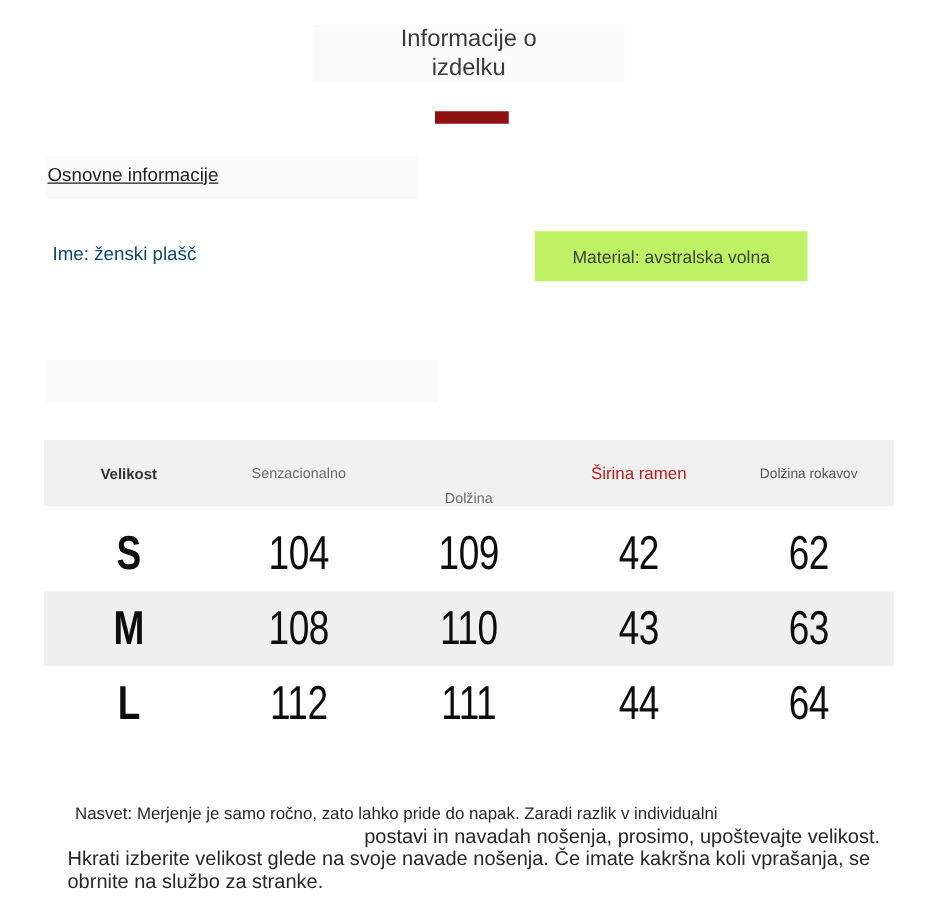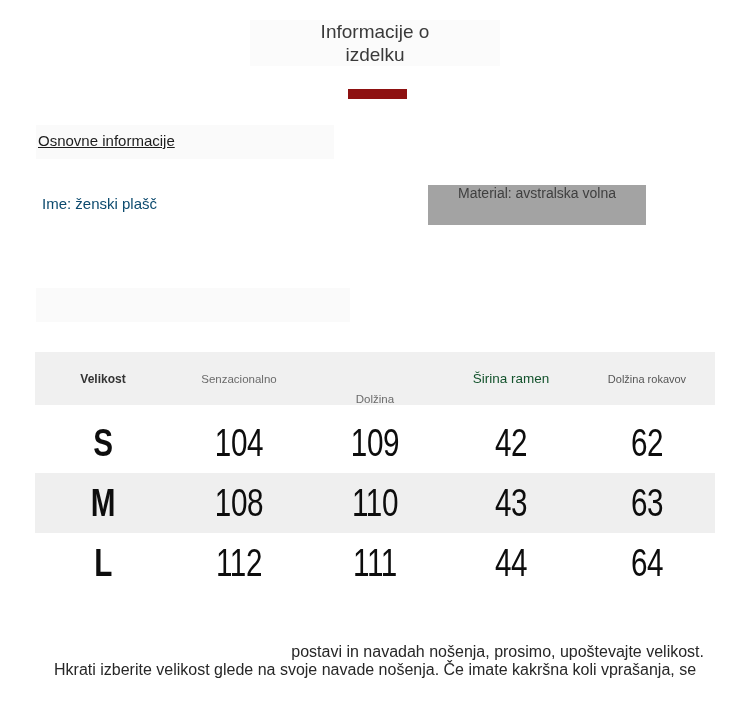--- a/index.html
+++ b/index.html
@@ -23,36 +23,36 @@
   .h-basic {
     position: absolute; left: 38px; top: 132px;
     font-size: 15px; color: #1d1d1d; text-decoration: underline;
   }
   .product-name {
     position: absolute; left: 42px; top: 195px;
     font-size: 15px; color: #0c4a6e;
   }
   .material-chip {
     position: absolute; left: 428px; top: 185px; width: 218px; height: 40px;
-    background: #a3a3a3; display: flex; align-items: flex-start; justify-content: center;
+    background: #bef264; display: flex; align-items: center; justify-content: center;
     font-size: 14px; color: #3f3f3f;
   }
   .h-size {
     position: absolute; left: 38px; top: 296px;
     font-size: 15px; color: #1d1d1d;
   }
   .size-table { position: absolute; left: 35px; top: 352px; width: 680px; }
   .thead {
     display: flex; height: 53px; align-items: center; background: #f0f0f0;
   }
   .cell { flex: 1 1 20%; text-align: center; }
   .hc0 { font-size: 12px;   color: #333333; font-weight: 600; }
   .hc1 { font-size: 11.5px; color: #6b6b6b; }
   .hc2 { font-size: 11.5px; color: #6b6b6b; margin-top: 40px; }
-  .hc3 { font-size: 13.5px; color: #14532d; }
+  .hc3 { font-size: 13.5px; color: #b91c1c; }
   .hc4 { font-size: 11px;   color: #565656; }
   .tbody { margin-top: 8px; }
   .trow { display: flex; height: 60px; align-items: center; }
   .trow.alt { background: #efefef; }
   .trow .cell {
     font-size: 38px; color: #0d0d0d;
     transform: scaleX(0.78); letter-spacing: -0.5px;
   }
   .trow .cell.size-letter { font-weight: 600; }
   .notes { position: absolute; left: 54px; top: 642px; width: 650px; color: #272727; }
@@ -111,17 +111,19 @@
         <div class="cell size-letter">L</div>
         <div class="cell">112</div>
         <div class="cell">111</div>
         <div class="cell">44</div>
         <div class="cell">64</div>
       </div>
     </div>
   </div>
 
   <div class="notes">
+    <div class="n1">Nasvet: Merjenje je samo ročno, zato lahko pride do napak. Zaradi razlik v individualni</div>
     <div class="n2">postavi in navadah nošenja, prosimo, upoštevajte velikost.</div>
     <div class="n3">Hkrati izberite velikost glede na svoje navade nošenja. Če imate kakršna koli vprašanja, se</div>
+    <div class="n4">obrnite na službo za stranke.</div>
   </div>
 
 </div>
 
 </body></html>

